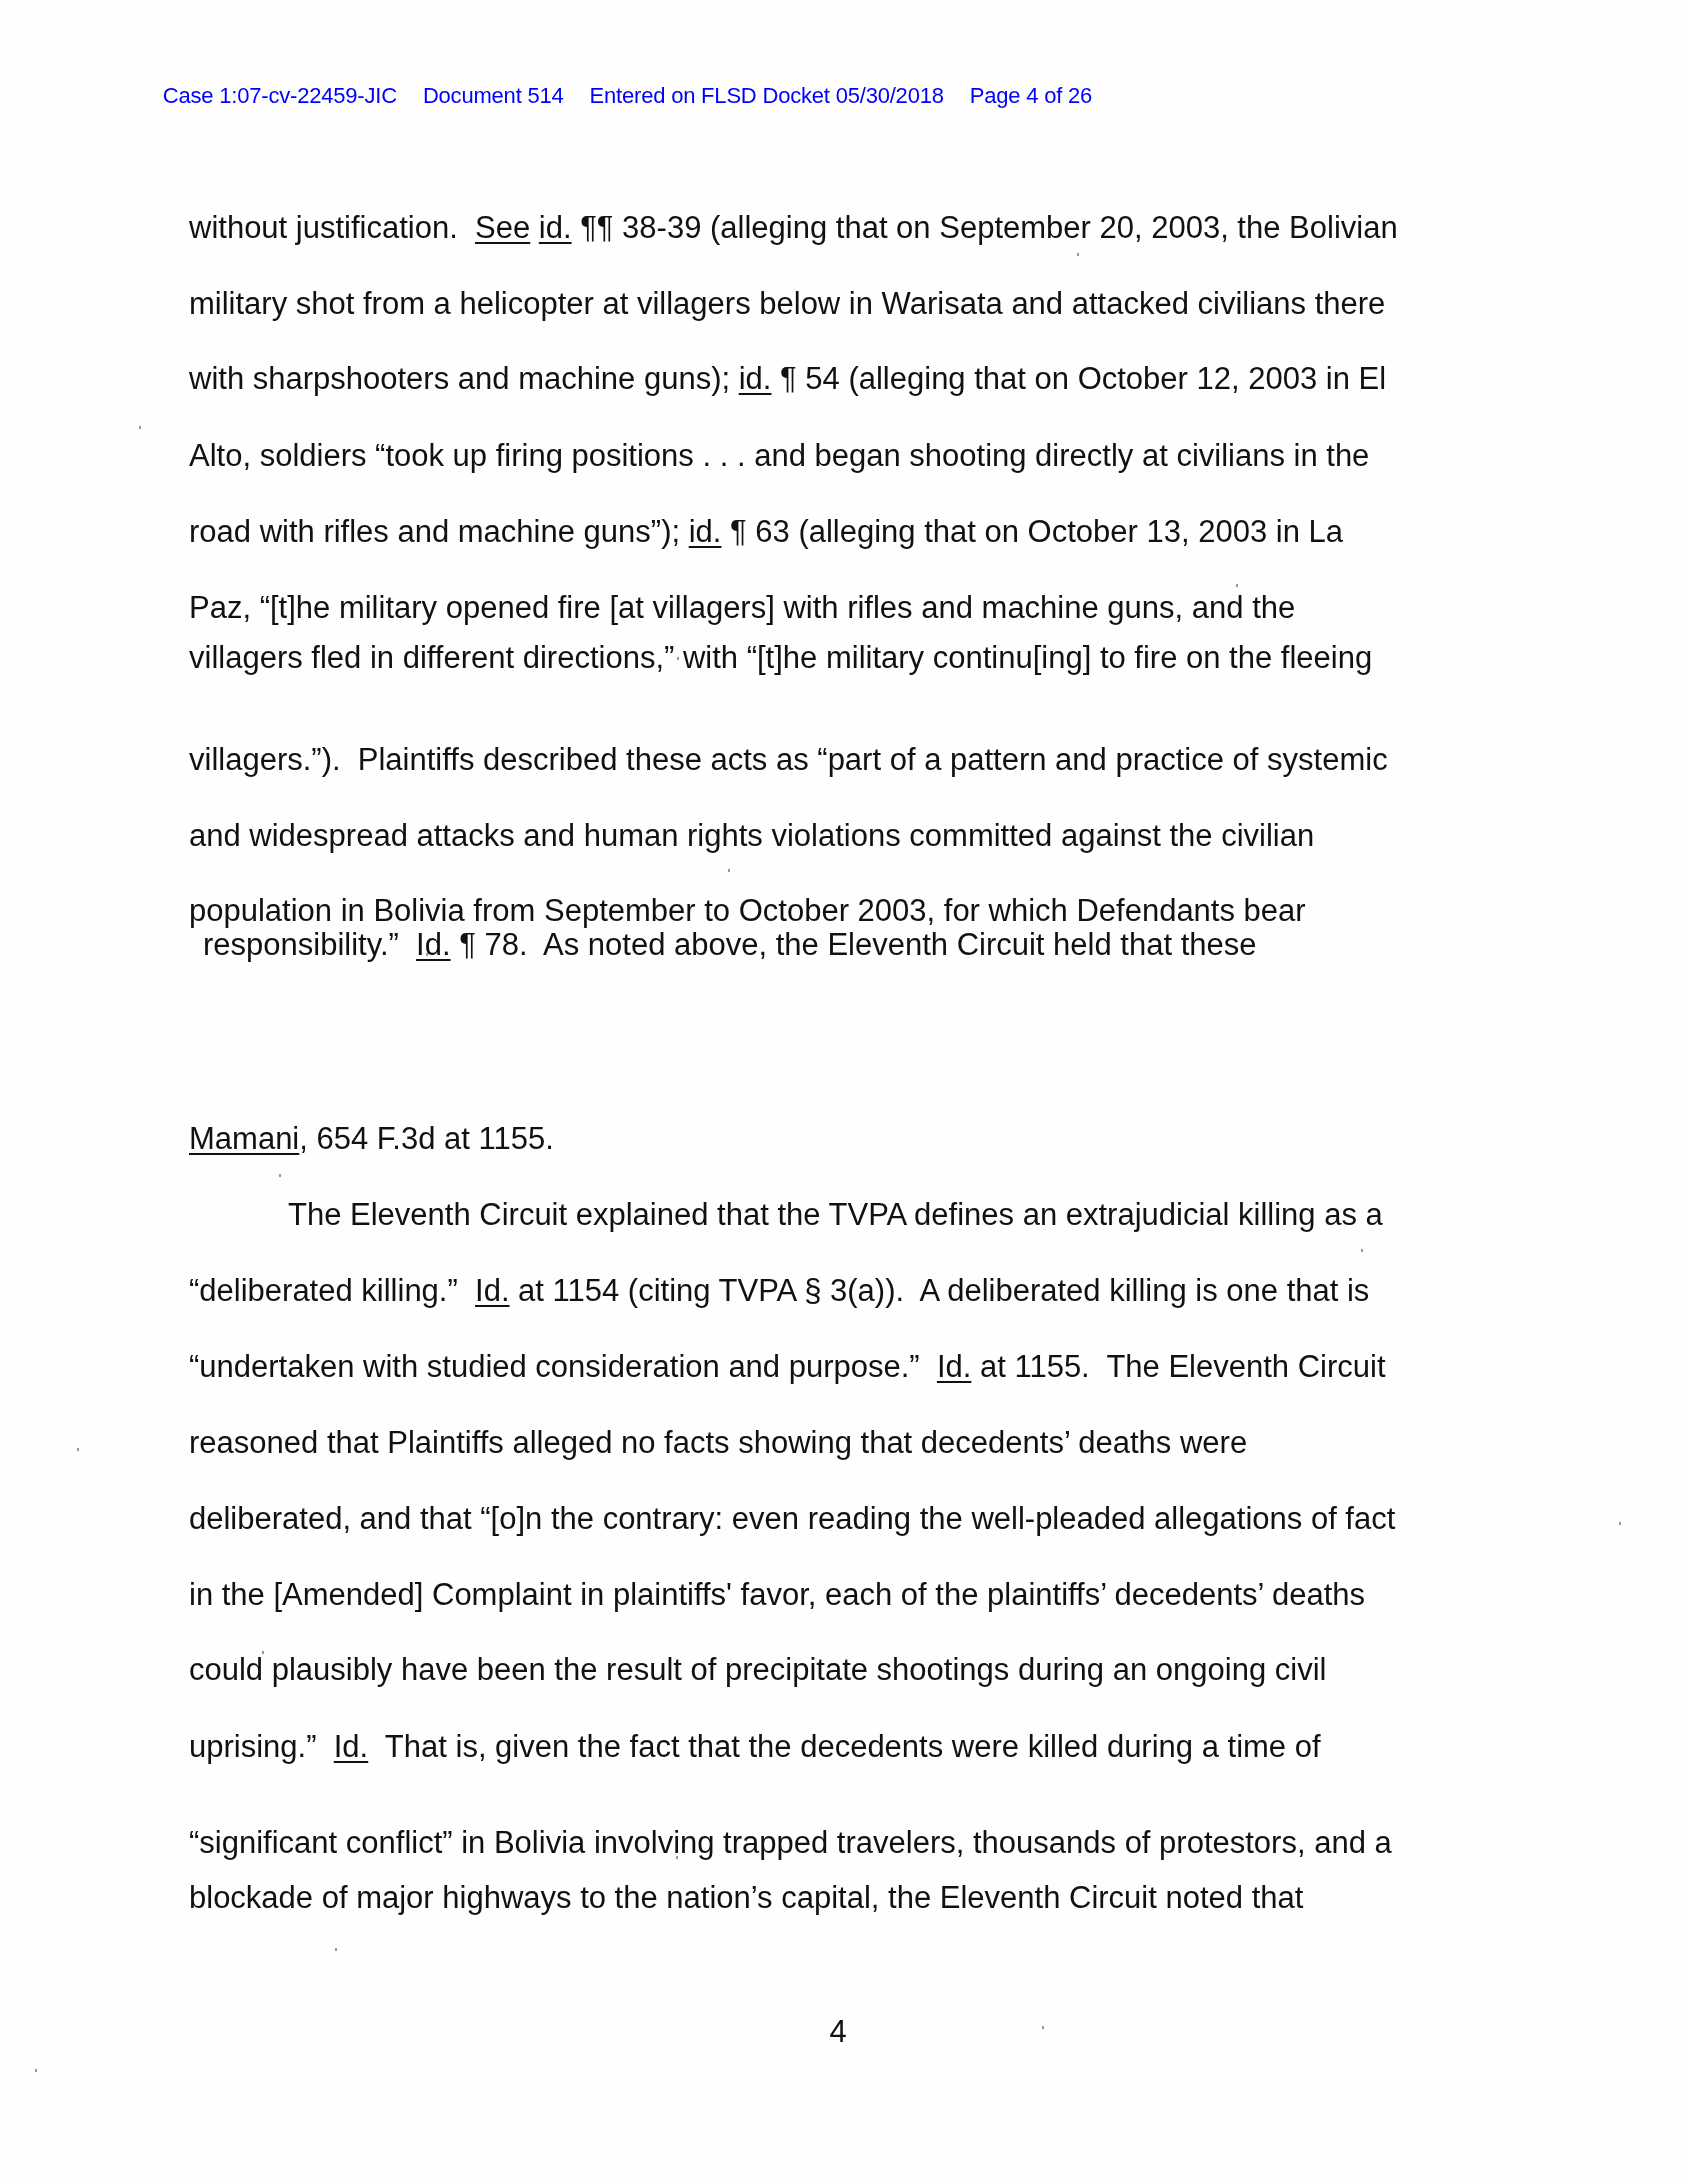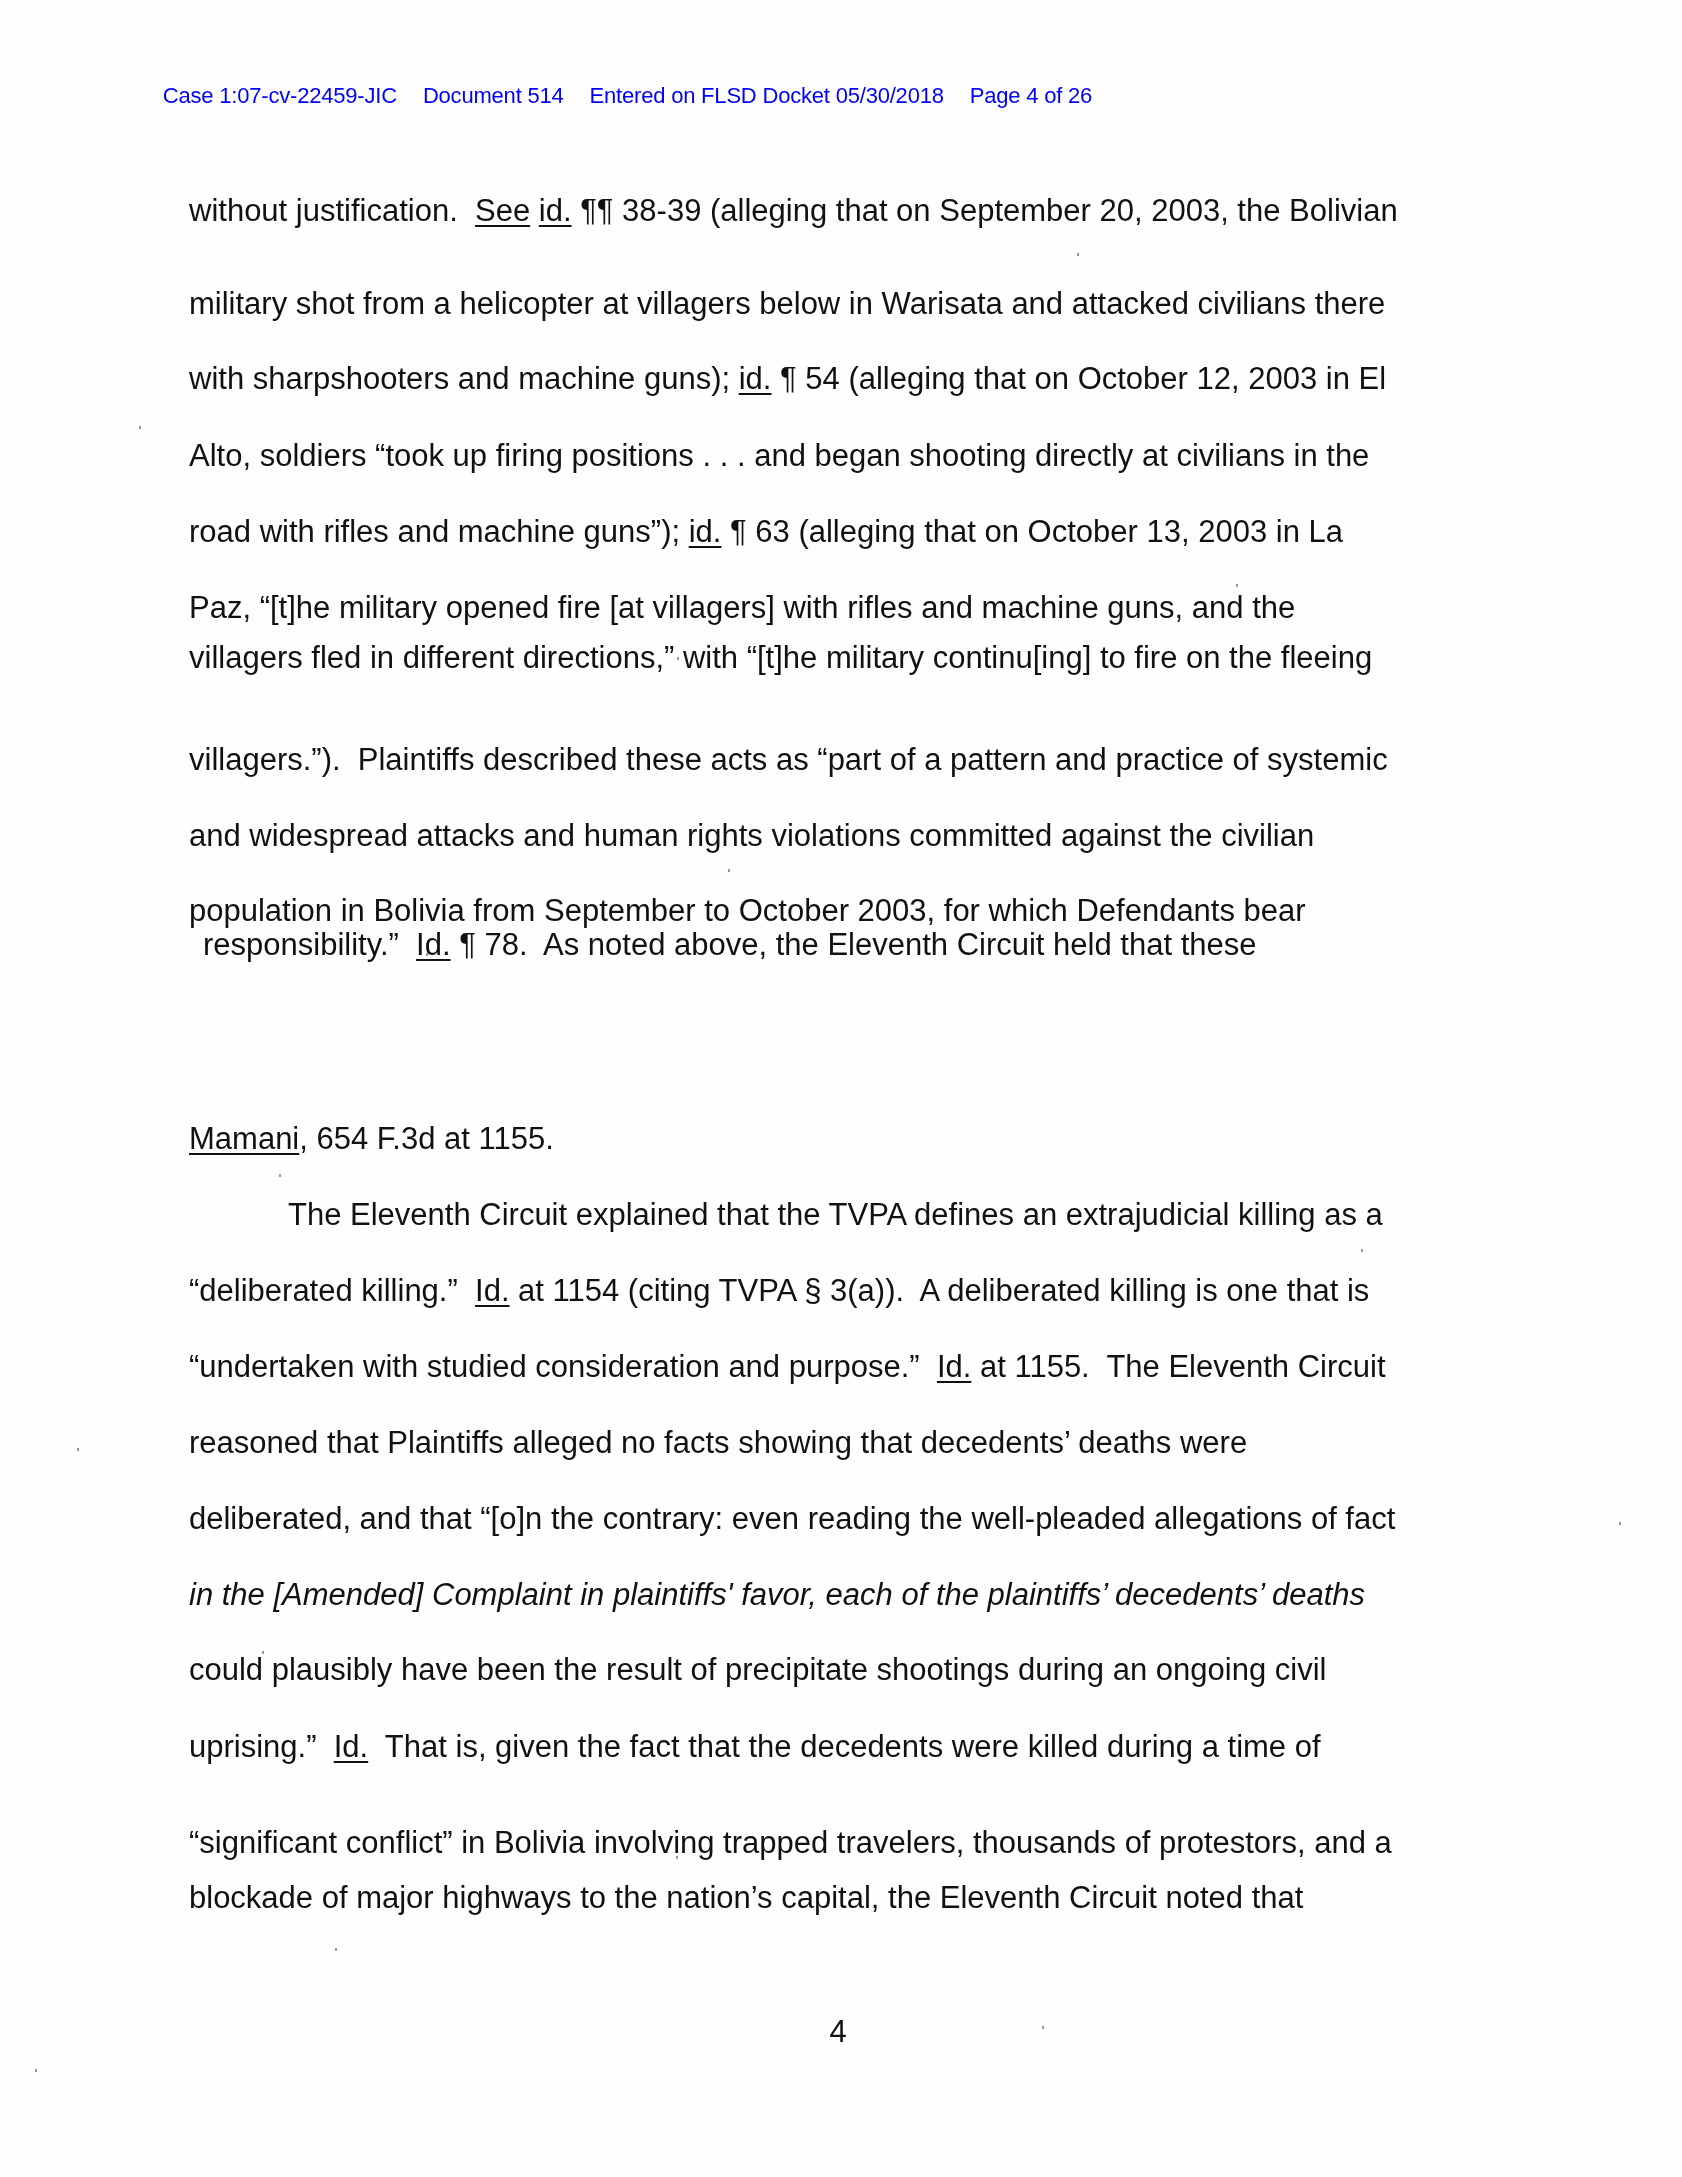--- a/index.html
+++ b/index.html
@@ -70,38 +70,38 @@
     }
   </style>
 </head>
 <body>
 
 <div class="header">
   <span>Case 1:07-cv-22459-JIC</span><span>Document 514</span><span>Entered on FLSD Docket 05/30/2018</span><span style="margin-right:0">Page 4 of 26</span>
 </div>
 
 <div class="body" id="doc-body">
-    <div class="line" style="top: 193px;"><span>without justification.  </span><span class="u">See</span><span> </span><span class="u">id.</span><span> ¶¶ 38-39 (alleging that on September 20, 2003, the Bolivian</span></div>
+    <div class="line" style="top: 210px;"><span>without justification.  </span><span class="u">See</span><span> </span><span class="u">id.</span><span> ¶¶ 38-39 (alleging that on September 20, 2003, the Bolivian</span></div>
     <div class="line" style="top: 286px;"><span>military shot from a helicopter at villagers below in Warisata and attacked civilians there</span></div>
     <div class="line" style="top: 361px;"><span>with sharpshooters and machine guns); </span><span class="u">id.</span><span> ¶ 54 (alleging that on October 12, 2003 in El</span></div>
     <div class="line" style="top: 438px;"><span>Alto, soldiers “took up firing positions . . . and began shooting directly at civilians in the</span></div>
     <div class="line" style="top: 514px;"><span>road with rifles and machine guns”); </span><span class="u">id.</span><span> ¶ 63 (alleging that on October 13, 2003 in La</span></div>
     <div class="line" style="top: 590px;"><span>Paz, “[t]he military opened fire [at villagers] with rifles and machine guns, and the</span></div>
     <div class="line" style="top: 640px;"><span>villagers fled in different directions,” with “[t]he military continu[ing] to fire on the fleeing</span></div>
     <div class="line" style="top: 742px;"><span>villagers.”).  Plaintiffs described these acts as “part of a pattern and practice of systemic</span></div>
     <div class="line" style="top: 818px;"><span>and widespread attacks and human rights violations committed against the civilian</span></div>
     <div class="line" style="top: 893px;"><span>population in Bolivia from September to October 2003, for which Defendants bear</span></div>
     <div class="line" style="top: 927px; margin-left: 14px;"><span>responsibility.”  </span><span class="u">Id.</span><span> ¶ 78.  As noted above, the Eleventh Circuit held that these</span></div>
     <div class="line" style="top: 1121px;"><span class="u">Mamani</span><span>, 654 F.3d at 1155.</span></div>
     <div class="line indent" style="top: 1197px;"><span>The Eleventh Circuit explained that the TVPA defines an extrajudicial killing as a</span></div>
     <div class="line" style="top: 1273px;"><span>“deliberated killing.”  </span><span class="u">Id.</span><span> at 1154 (citing TVPA § 3(a)).  A deliberated killing is one that is</span></div>
     <div class="line" style="top: 1349px;"><span>“undertaken with studied consideration and purpose.”  </span><span class="u">Id.</span><span> at 1155.  The Eleventh Circuit</span></div>
     <div class="line" style="top: 1425px;"><span>reasoned that Plaintiffs alleged no facts showing that decedents’ deaths were</span></div>
     <div class="line" style="top: 1501px;"><span>deliberated, and that “[o]n the contrary: even reading the well-pleaded allegations of fact</span></div>
-    <div class="line" style="top: 1577px; font-style: italic;"><span>in the [Amended] Complaint in plaintiffs' favor, each of the plaintiffs’ decedents’ deaths</span></div>
+    <div class="line" style="top: 1577px;"><span>in the [Amended] Complaint in plaintiffs' favor, each of the plaintiffs’ decedents’ deaths</span></div>
     <div class="line" style="top: 1652px;"><span>could plausibly have been the result of precipitate shootings during an ongoing civil</span></div>
     <div class="line" style="top: 1729px;"><span>uprising.”  </span><span class="u">Id.</span><span>  That is, given the fact that the decedents were killed during a time of</span></div>
     <div class="line" style="top: 1805px; margin-top: 20px;"><span>“significant conflict” in Bolivia involving trapped travelers, thousands of protestors, and a</span></div>
     <div class="line" style="top: 1880px;"><span>blockade of major highways to the nation’s capital, the Eleventh Circuit noted that</span></div>
   </div>
 
 <div class="page-number">
   <span>4</span>
 </div>
 

